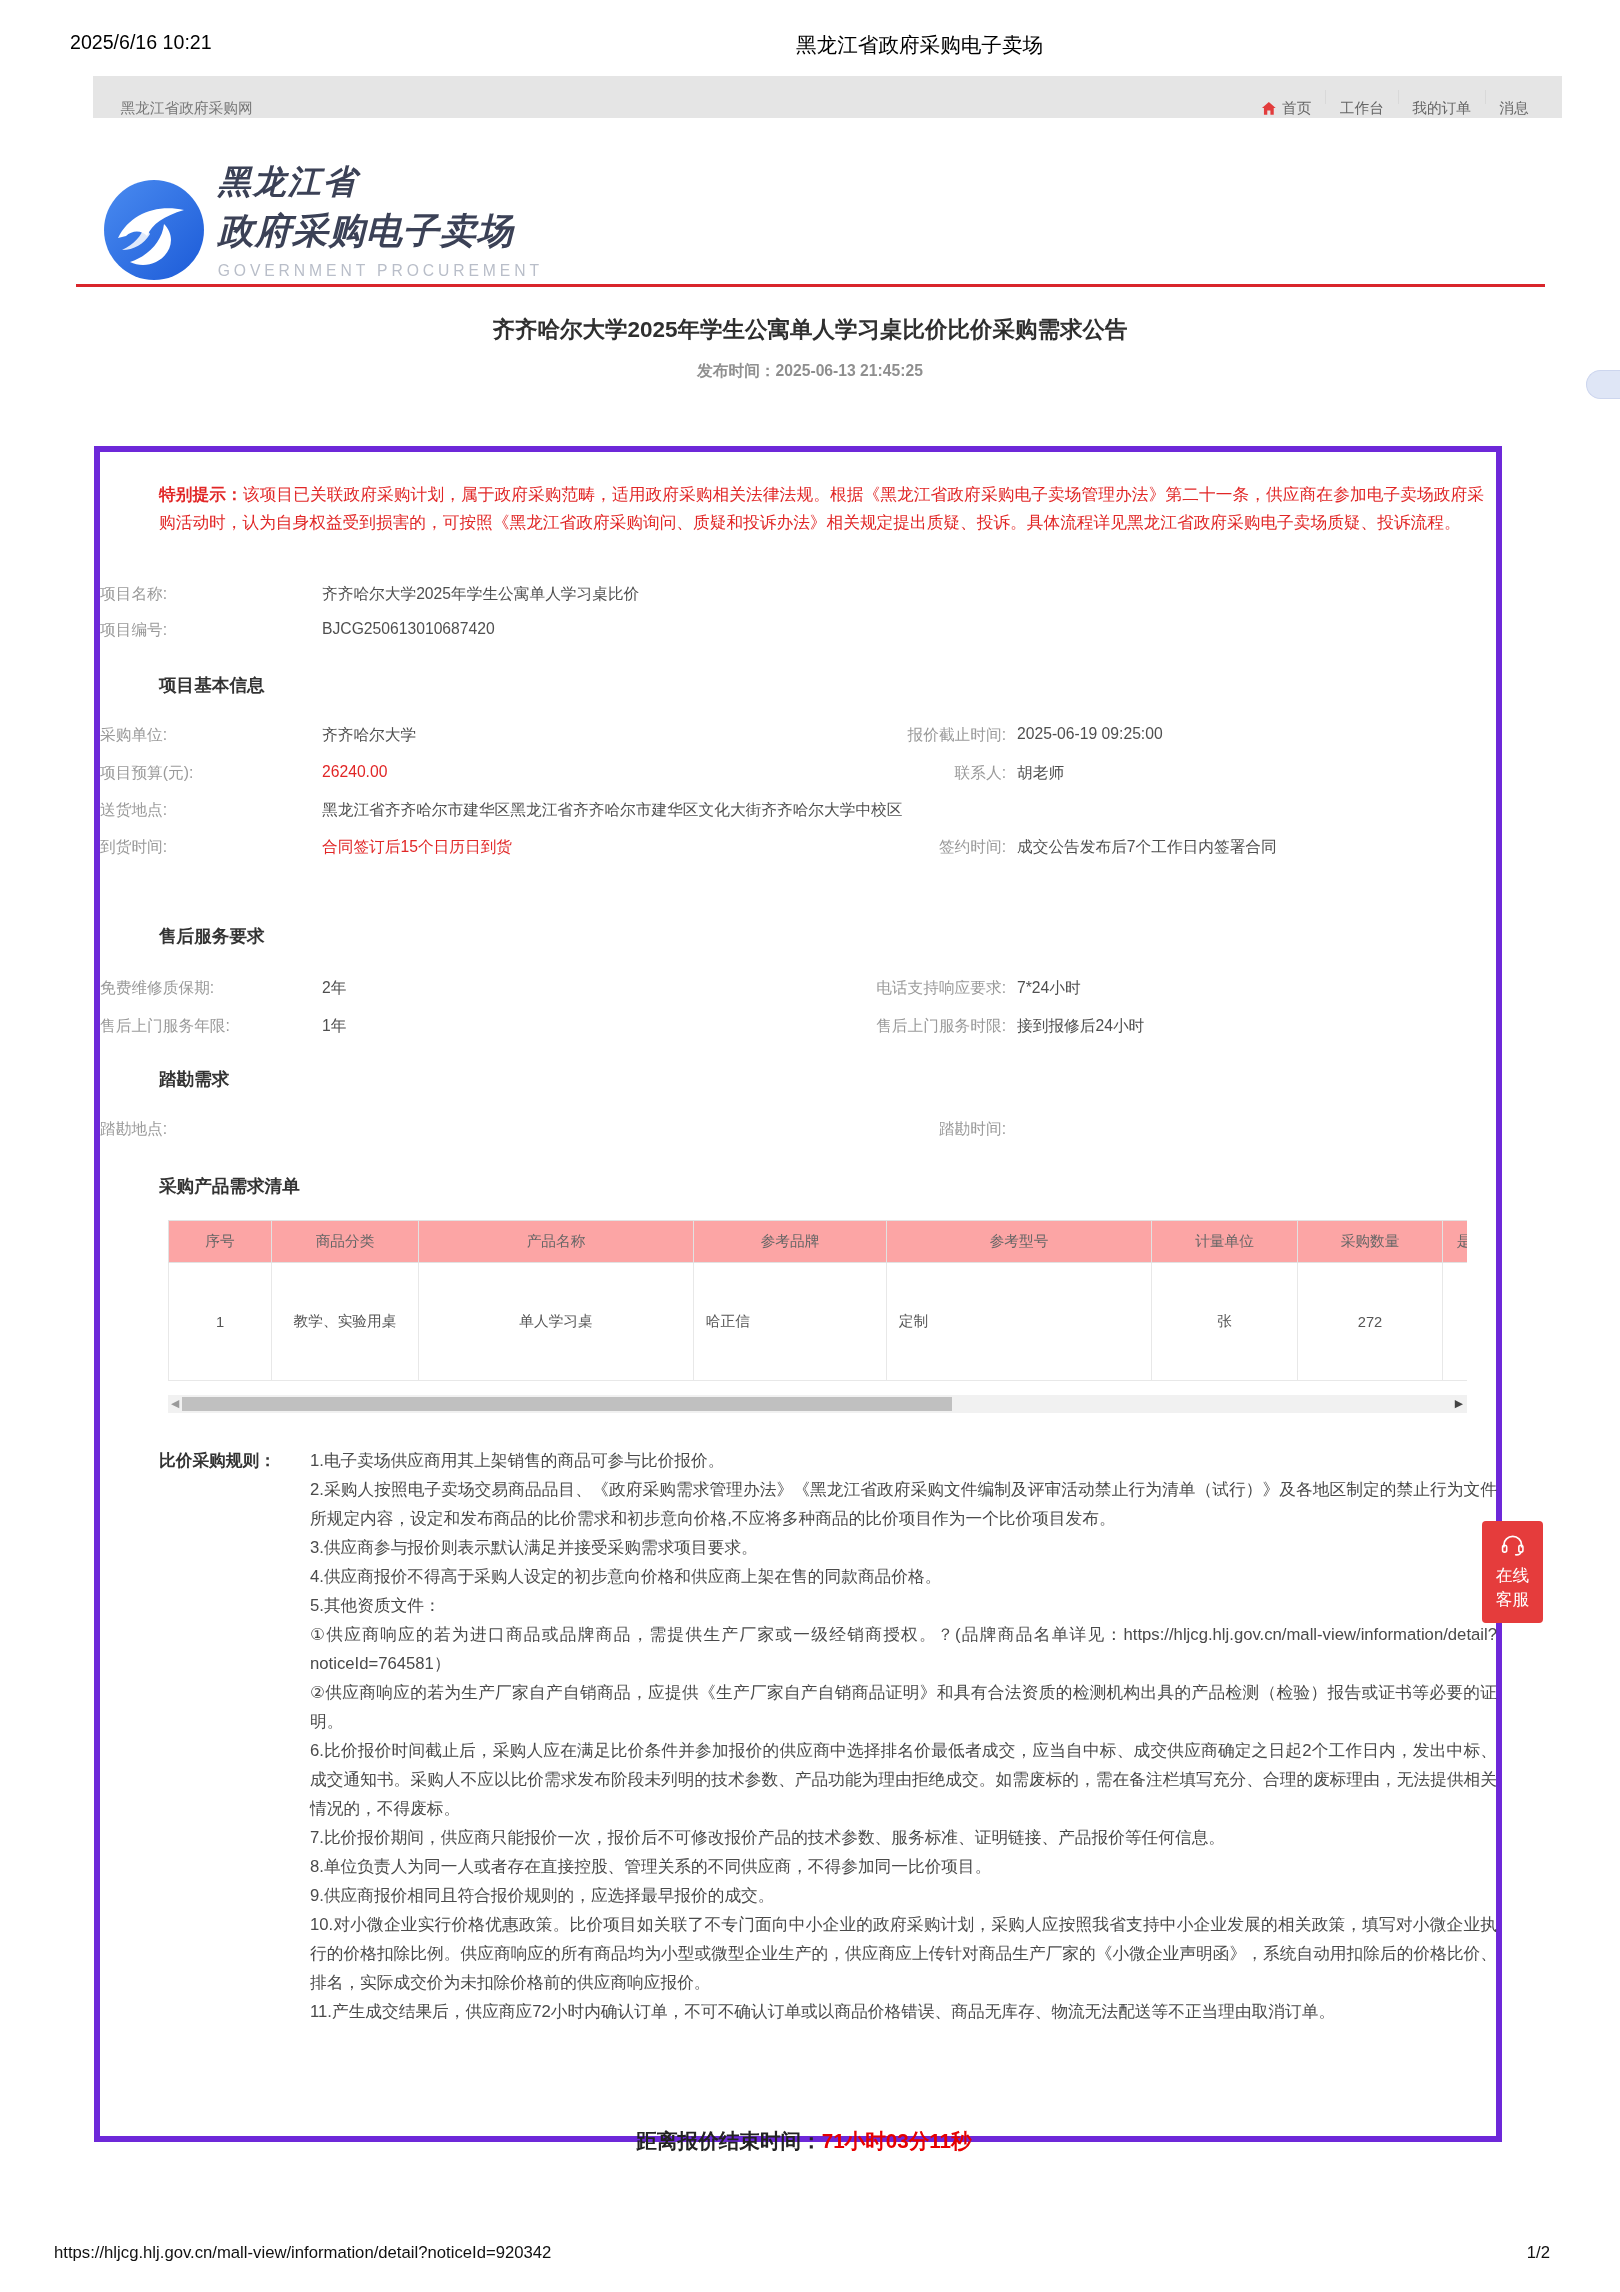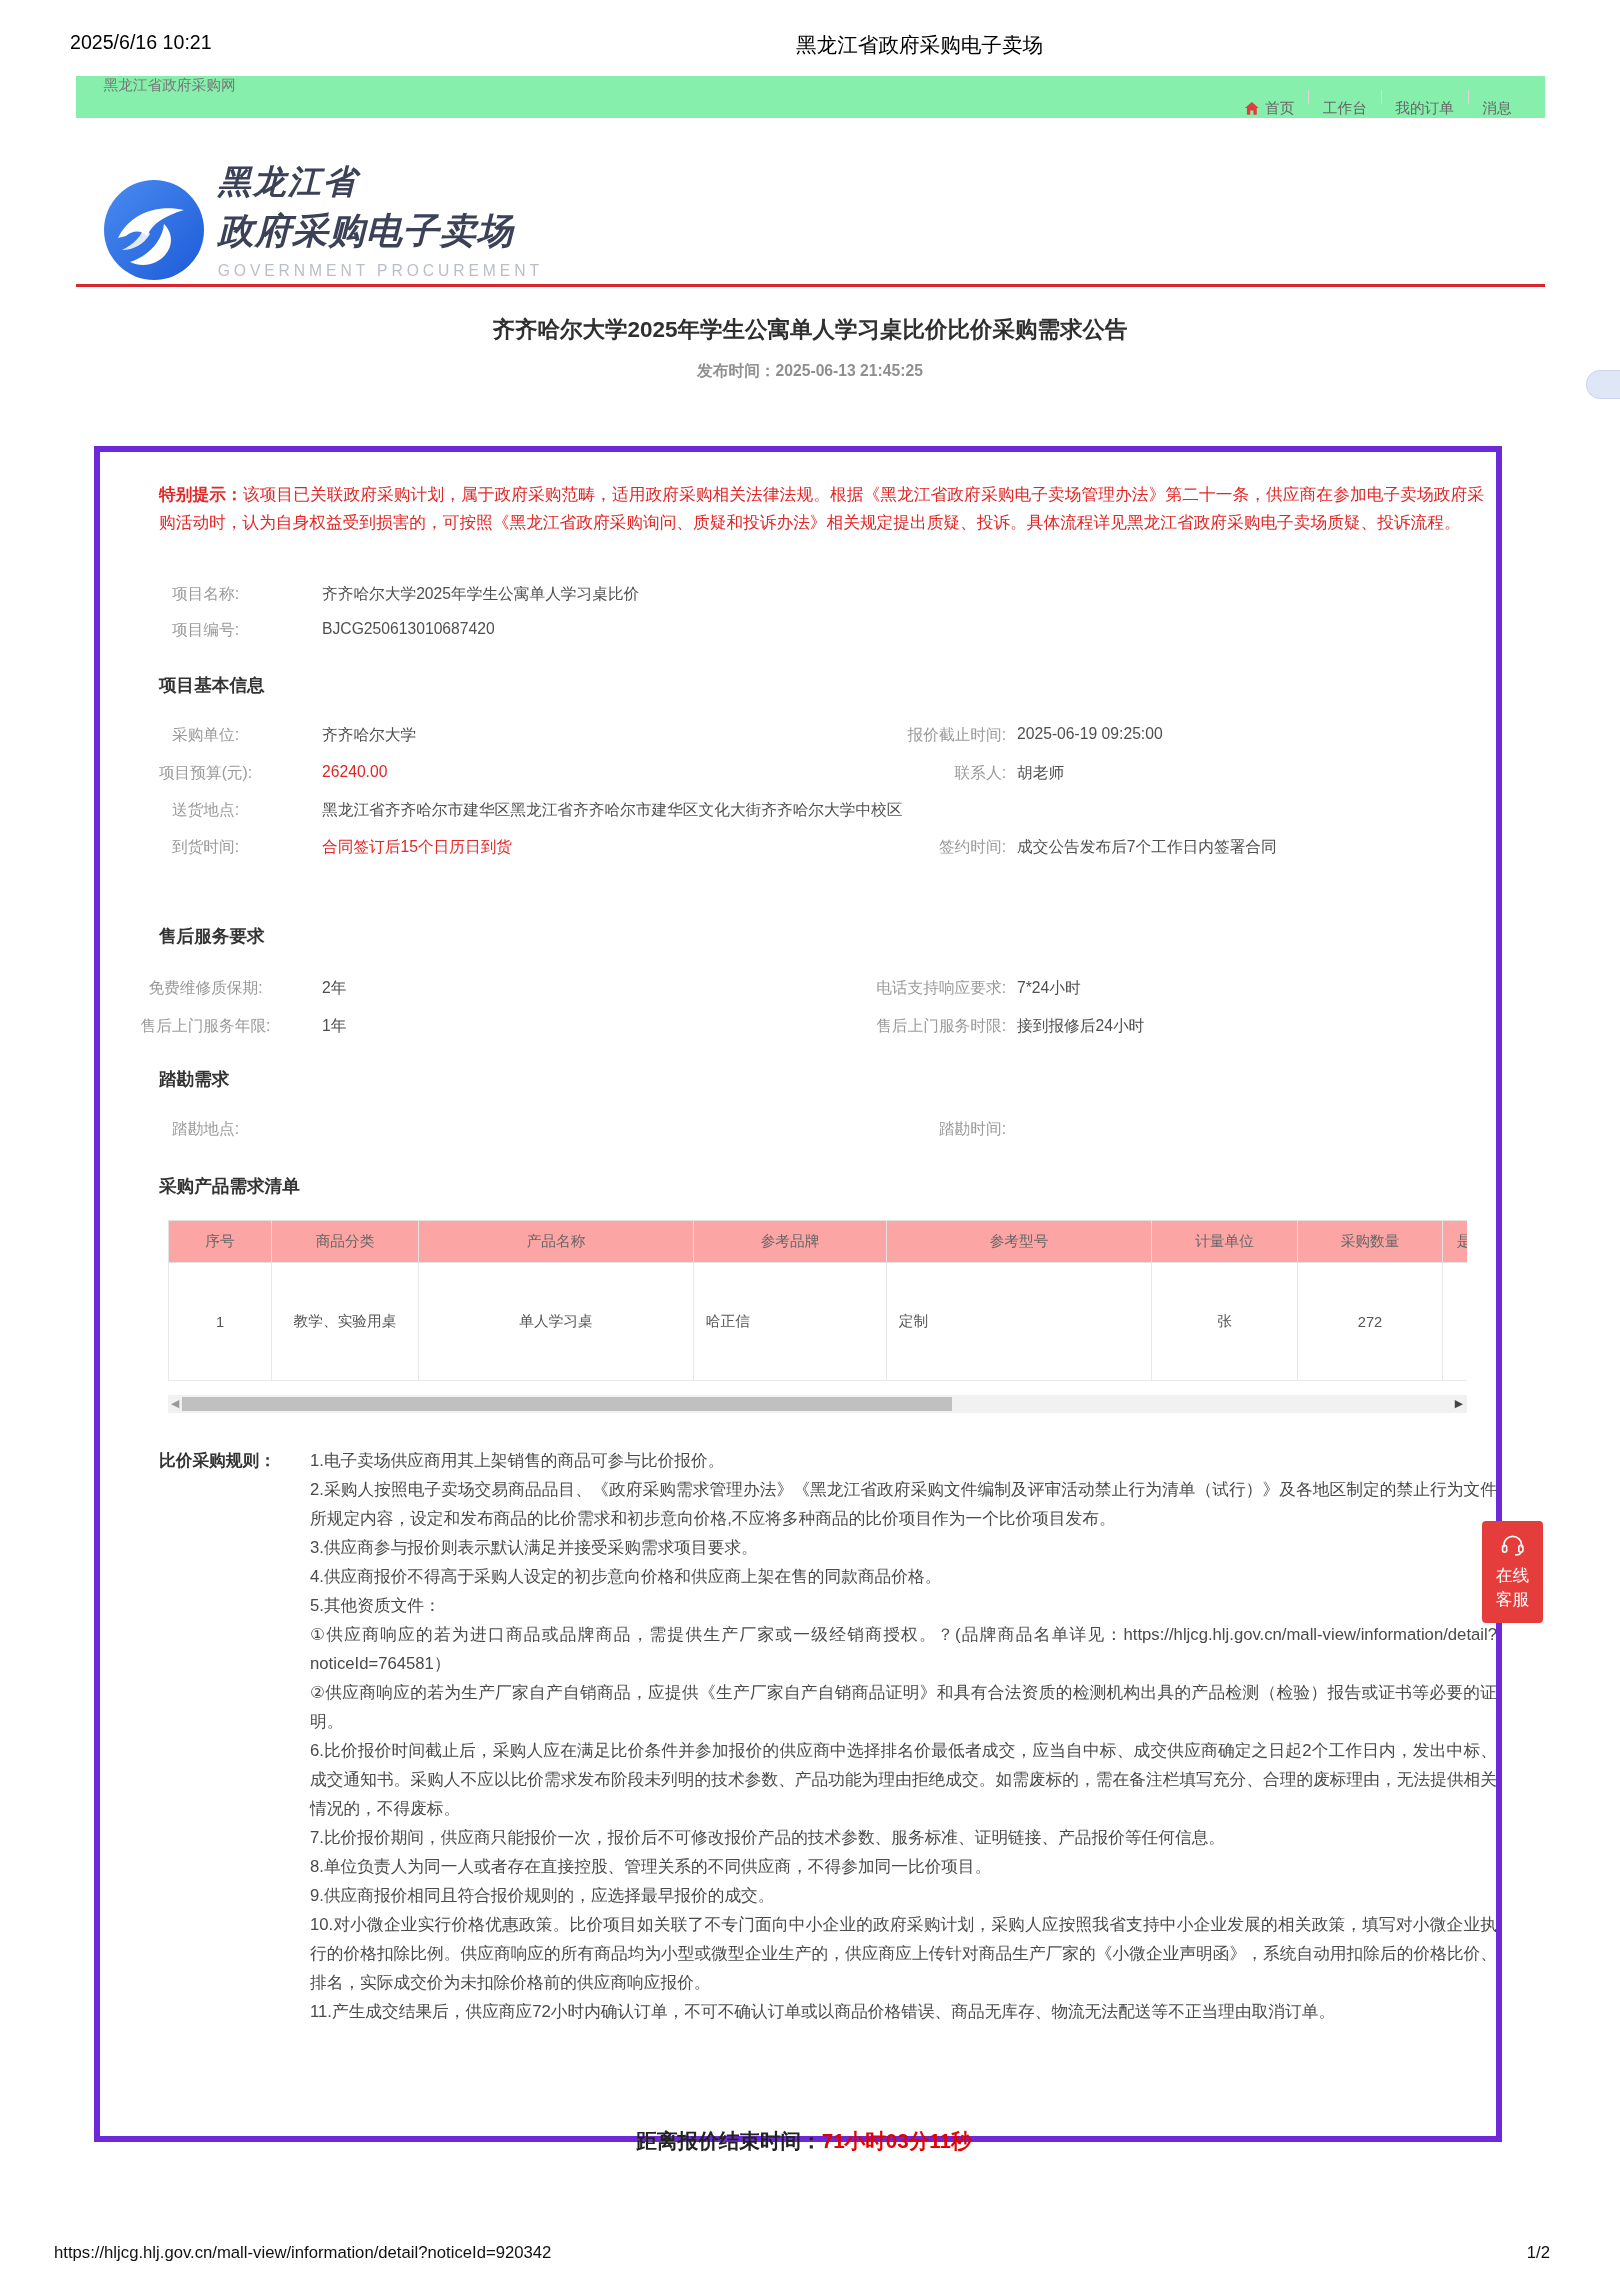--- a/index.html
+++ b/index.html
@@ -11,22 +11,22 @@
   }
   .abs { position:absolute; }
 
   
   .ph-date { left:70px; top:31px; font-size:19.6px; color:#000; }
   .ph-title { left:796px; top:31px; font-size:20.6px; color:#000; }
   .ft-url { left:54px; top:2243px; font-size:16.7px; color:#111; }
   .ft-page { right:70px; top:2243px; font-size:16.7px; color:#111; }
 
   
-  .navbar { left:76px; top:76px; width:1469px; height:42px; background:#86efac;
-            display:flex; align-items:flex-start; justify-content:space-between; }
+  .navbar { left:93px; top:76px; width:1469px; height:42px; background:#e5e5e5;
+            display:flex; align-items:flex-end; justify-content:space-between; }
   .nav-site { margin-left:27.4px; font-size:14.7px; color:#777; }
   .nav-menu { margin-right:19.6px; display:flex; align-items:center; font-size:14.7px; color:#666; }
   .nav-item { display:flex; align-items:center; padding:0 13.7px; cursor:pointer;margin-top:23px; }
   .nav-sep { width:1px; height:13.7px; background:#d9d9d9; }
   .home-ic { width:15.7px; height:15.7px; margin-right:4.9px; }
 
   
   .logo { left:104px; top:160px; display:flex; align-items:flex-end; }
   .logo-circle { width:100px; height:100px; }
   .logo-text { margin-left:13.7px; }
@@ -48,21 +48,21 @@
 
   .notice { left:59px; top:29px; width:1325px; font-size:16.7px; line-height:28px;
             color:#e12626; text-align:justify; }
   .notice b { font-weight:bold; }
 
   .sec-title { left:59px; font-size:17.6px; font-weight:bold; color:#333; }
 
   .row { left:0; width:1372px; height:25.5px; font-size:15.7px; }
   .lab { position:absolute; color:#9a9a9a; white-space:nowrap; }
   .val { position:absolute; color:#4f4f4f; white-space:nowrap; }
-  .l1 { left:0; width:211px; text-align:center; }
+  .l1 { left:0; width:211px; text-align:left; }
   .v1 { left:222px; }
   .l2 { left:549px; width:357px; text-align:right; }
   .v2 { left:917px; }
   .red { color:#e12626; }
 
   
   .tbl-wrap { left:68px; top:768px; width:1299px; height:161px; overflow:hidden; }
   table { border-collapse:collapse; table-layout:fixed; width:1588px; }
   th { height:42px; background:#fca5a5; border:1px solid #e2e2e2; border-left:1px solid #fafafa;
        font-size:14.7px; font-weight:normal; color:#666; text-align:center; }

